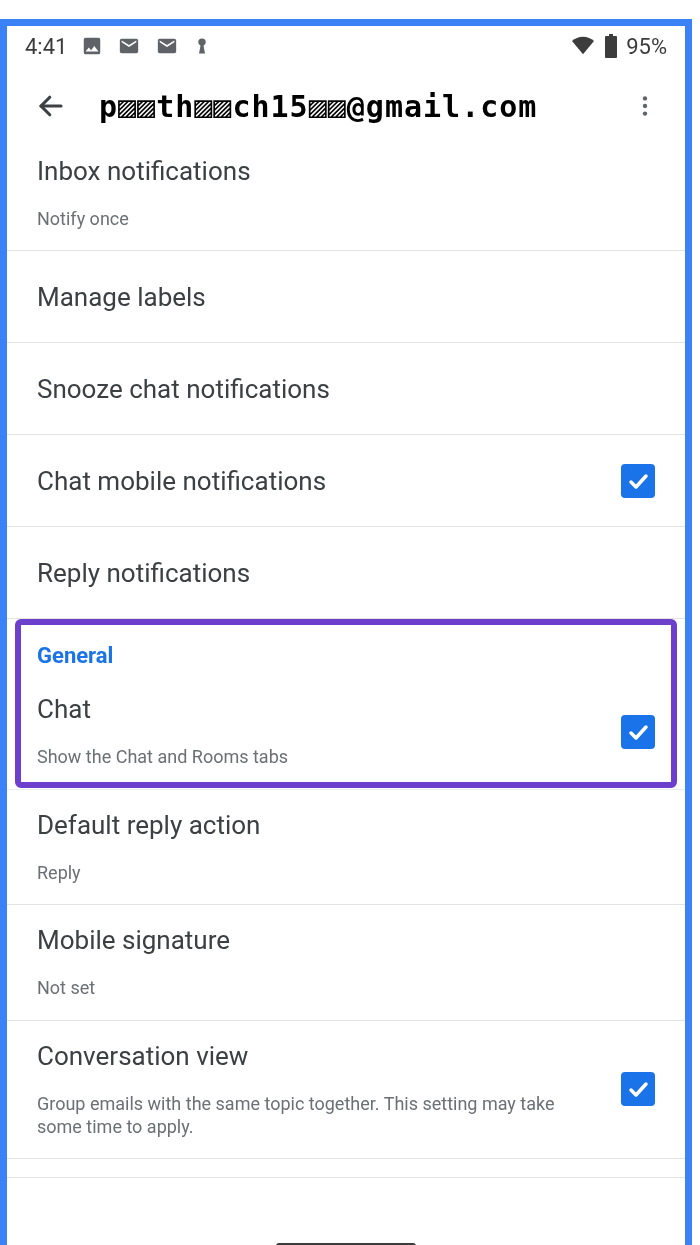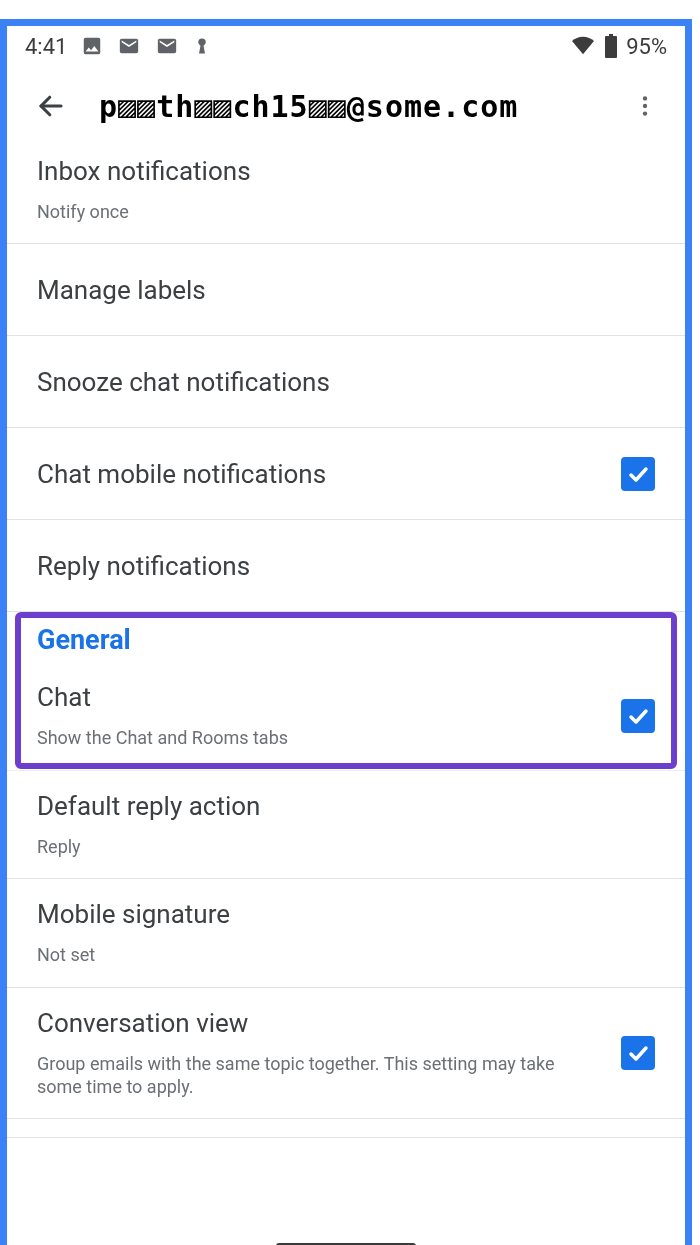--- a/index.html
+++ b/index.html
@@ -15,27 +15,27 @@
   
   .app-bar { height: 80px; display: flex; align-items: center; padding: 0 20px 0 24px; }
   .back-btn { width: 40px; height: 40px; display: flex; align-items: center; justify-content: center; }
   .account-title { flex: 1; margin-left: 28px; display: flex; align-items: center; }
   .overflow { width: 40px; height: 40px; display: flex; align-items: center; justify-content: center; }
   .pixelated-text { font-family: monospace; font-weight: 700; font-size: 30px; letter-spacing: 1px; color:#000; filter: blur(0.3px); }
 
   
   .list { }
   .row { padding: 20px 30px; border-bottom: 1px solid #e3e3e3; display: flex; align-items: center; justify-content: space-between; min-height: 92px; }
-  .row-text { display: flex; flex-direction: column; gap: 14px; flex:1; padding-right: 20px;}
+  .row-text { display: flex; flex-direction: column; gap: 21px; flex:1; padding-right: 20px;}
   .row-title { font-size: 26px; color: #3c4043; }
   .row-sub { font-size: 18px; color: #6b7075; line-height: 1.3; }
   .checkbox { width: 34px; height: 34px; border-radius: 4px; background: #1a73e8; display: flex; align-items: center; justify-content: center; flex-shrink: 0; }
   .checkbox svg { stroke: #fff; }
 
-  .section-header { font-size: 27px; font-weight: 700; color: #1a73e8; padding: 12px 30px 6px 30px; }
+  .section-header { font-size: 22px; font-weight: 700; color: #1a73e8; padding: 24px 30px 6px 30px; }
 
   
   .highlight-wrap { position: relative; }
   .highlight-border { position: absolute; border: 6px solid #6c40cc; border-radius: 6px; left: 8px; right: 8px; top: 0; bottom: 2px; pointer-events: none; }
 
   .nav-indicator { position: absolute; bottom: 8px; left: 50%; transform: translateX(-50%); width: 140px; height: 6px; background: #3c3c3c; border-radius: 3px; }
 
   .thin-divider { height:1px; background:#e3e3e3; }
 </style>
 </head>
@@ -83,21 +83,21 @@
   </div>
 
   <div class="app-bar">
     <div class="back-btn">
       <svg width="30" height="30" viewBox="0 0 24 24" fill="none" stroke="#3c4043" stroke-width="2.5" stroke-linecap="round" stroke-linejoin="round">
           <line x1="20" y1="12" x2="4" y2="12"></line>
           <polyline points="11 5 4 12 11 19"></polyline>
         </svg>
     </div>
     <div class="account-title">
-      <span class="pixelated-text">p▨▨th▨▨ch15▨▨@some.com</span>
+      <span class="pixelated-text">p▨▨th▨▨ch15▨▨@gmail.com</span>
     </div>
     <div class="overflow">
       <svg width="26" height="26" viewBox="0 0 24 24" fill="#5f6368">
           <circle cx="12" cy="5" r="2"></circle>
           <circle cx="12" cy="12" r="2"></circle>
           <circle cx="12" cy="19" r="2"></circle>
         </svg>
     </div>
   </div>
 

